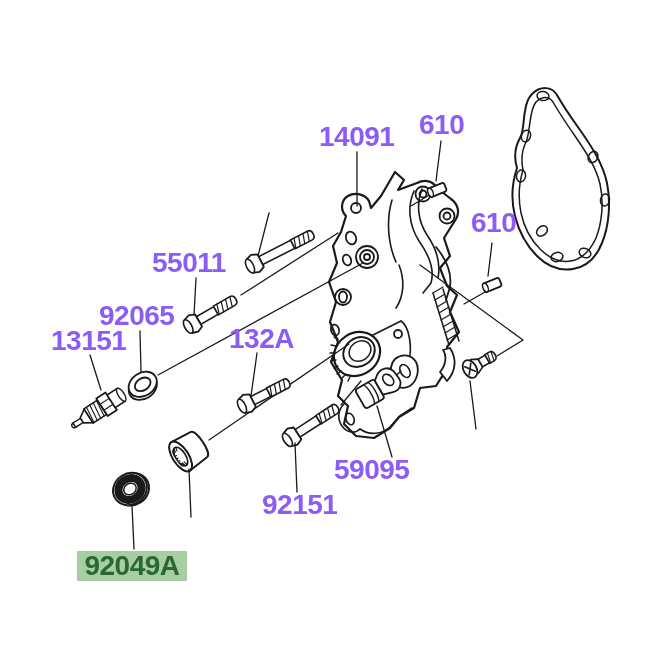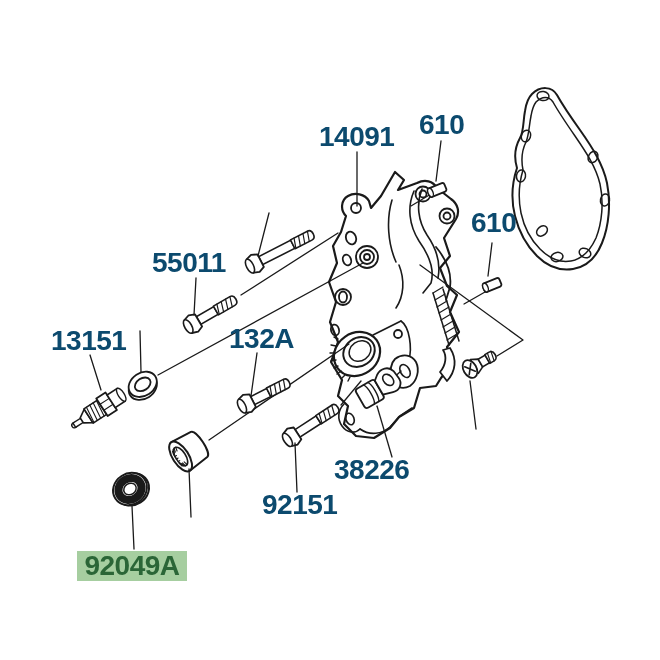--- a/index.html
+++ b/index.html
@@ -1,20 +1,20 @@
 <!DOCTYPE html>
 <html style="--hl-bg: #a6cea0; --hl-text: #2b6637;"><head>
 <meta charset="utf-8">
 <style>
   html,body{margin:0;padding:0;background:#fff;}
   .stage{position:relative;width:660px;height:660px;background:#fff;overflow:hidden;
          font-family:"Liberation Sans",sans-serif;}
   .stage svg{position:absolute;left:0;top:0;}
   .label{position:absolute;font-weight:bold;font-size:28px;line-height:30px;
-         letter-spacing:-0.5px;color:#0c4a6e;white-space:nowrap;}
+         letter-spacing:-0.5px;color:#8b5cf6;white-space:nowrap;}
   .label.highlight{background:var(--hl-bg,#a6cea0);color:var(--hl-text,#2b6637);
          width:110px;height:30px;display:flex;align-items:center;justify-content:center;}
   .art{stroke:#1a1a1a;fill:none;stroke-linecap:round;stroke-linejoin:round;}
   .artf{stroke:#1a1a1a;fill:#ffffff;stroke-linejoin:round;}
 </style>
 </head>
 <body>
 
 <div class="stage">
 
@@ -193,19 +193,20 @@
     <path d="M297 492 L295 443"></path>
     <path d="M191 517 L189 469"></path>
     <path d="M134 549 L132 506"></path>
   </g>
 </svg>
 
 <div class="label" style="left:319px;top:122px">14091</div>
 <div class="label" style="left:419px;top:110px">610</div>
 <div class="label" style="left:471px;top:208px">610</div>
 <div class="label" style="left:152px;top:248px">55011</div>
+<div class="label" style="left:99px;top:301px">92065</div>
 <div class="label" style="left:51px;top:326px">13151</div>
 <div class="label" style="left:229px;top:324px">132A</div>
-<div class="label" style="left:334px;top:455px">38226</div>
+<div class="label" style="left:334px;top:455px">59095</div>
 <div class="label" style="left:262px;top:490px">92151</div>
 <div class="label highlight" style="left:77px;top:551px">92049A</div>
 
 </div>
 
 </body></html>

